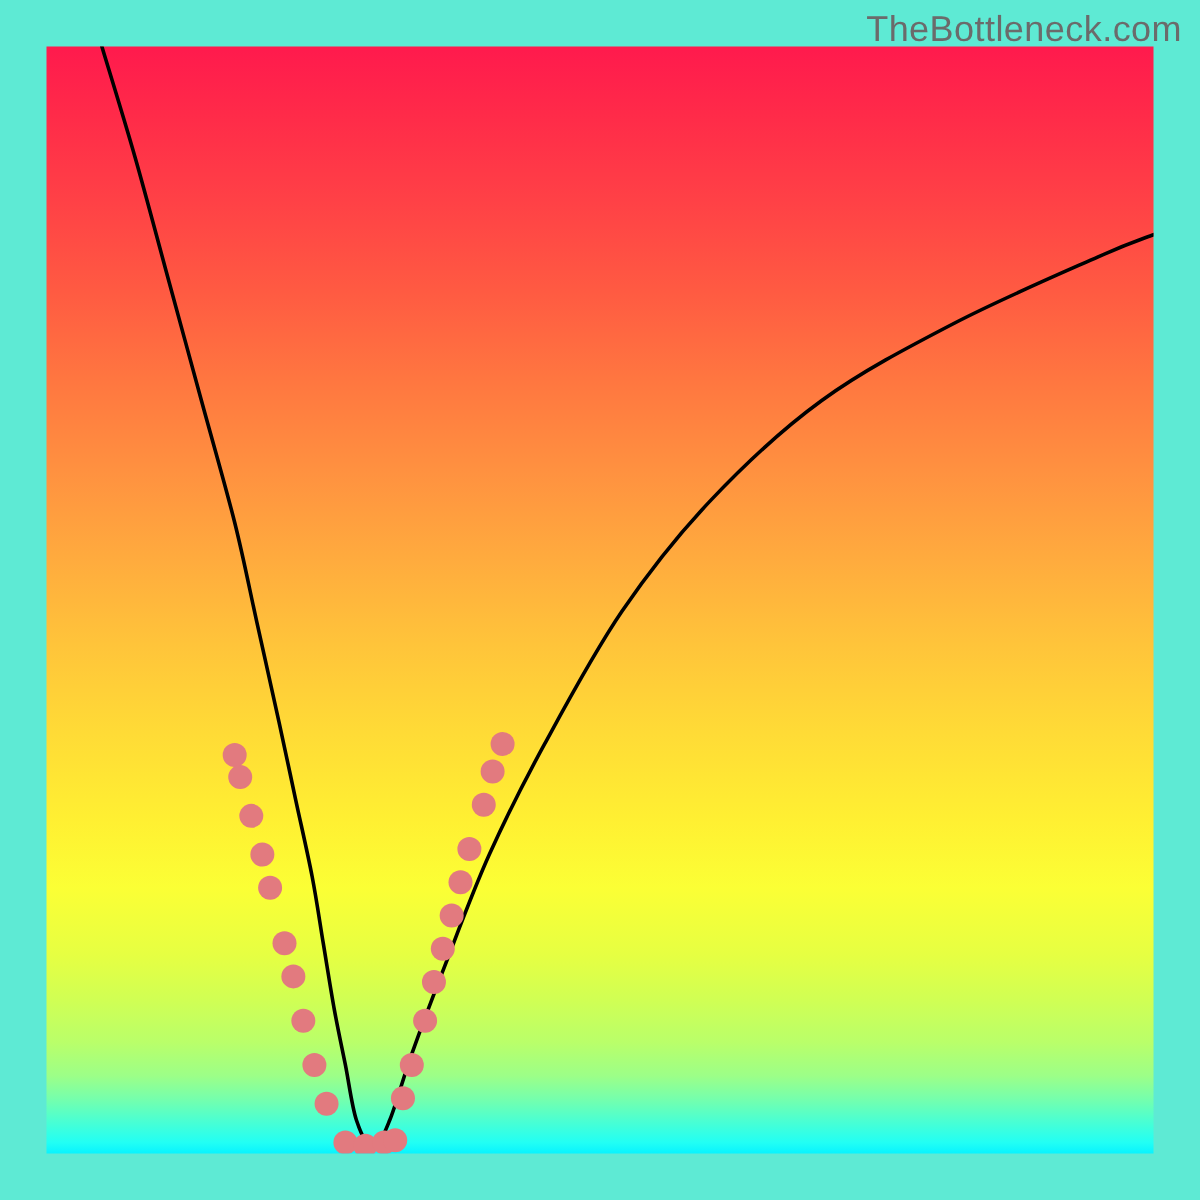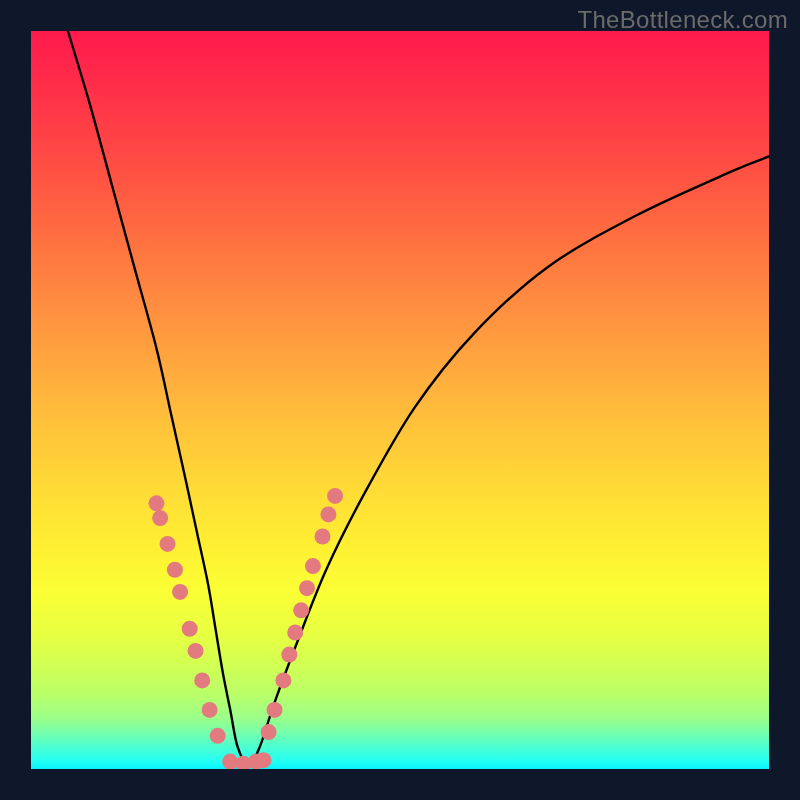--- a/index.html
+++ b/index.html
@@ -10,21 +10,21 @@
     overflow: hidden;
     background: #000;
     font-family: Arial, Helvetica, sans-serif;
   }
   .frame {
     position: absolute;
     top: 0;
     left: 0;
     width: 800px;
     height: 800px;
-    background: #0f172a;
+    background: #5eead4;
   }
   .plot {
     position: absolute;
     top: 31px;
     left: 31px;
     width: 738px;
     height: 738px;
     
     background: linear-gradient(to bottom,
       #ff1a4d 0%,

